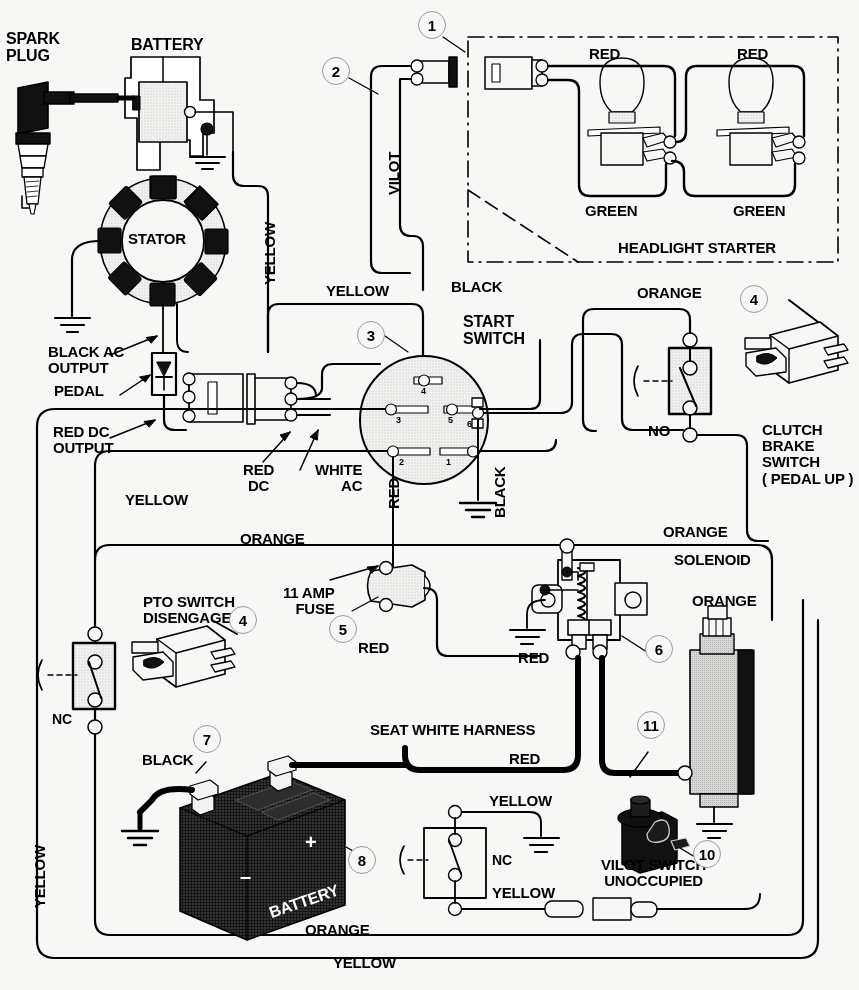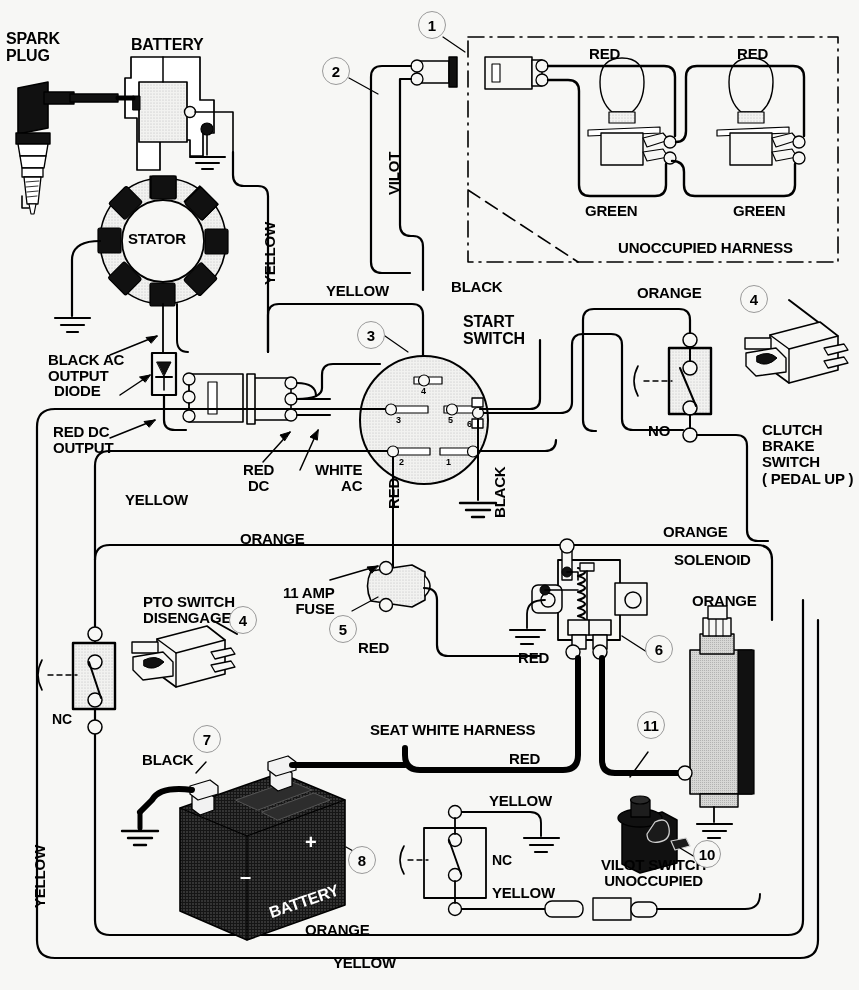--- a/index.html
+++ b/index.html
@@ -476,32 +476,32 @@
     <path d="M680 848 L700 860" stroke="#000" stroke-width="1.4"></path>
   </g>
 
   </g>
 </svg>
 
 <div class="lbl" style="left:6px;top:30px;font-size:16px;">SPARK
 PLUG</div>
 <div class="lbl" style="left:131px;top:36px;font-size:16px;">BATTERY</div>
 <div class="lbl" style="left:128px;top:231px;font-size:15px;">STATOR</div>
-<div class="lbl" style="left:48px;top:352px;font-size:15px;">BLACK AC
+<div class="lbl" style="left:48px;top:344px;font-size:15px;">BLACK AC
 OUTPUT</div>
-<div class="lbl" style="left:54px;top:383px;font-size:15px;">DIODE</div>
+<div class="lbl" style="left:54px;top:383px;font-size:15px;">PEDAL</div>
 <div class="lbl" style="left:53px;top:424px;font-size:15px;">RED DC
 OUTPUT</div>
 <div class="lbl" style="left:243px;top:462px;font-size:15px;text-align:center;">RED
 DC</div>
 <div class="lbl" style="left:315px;top:462px;font-size:15px;text-align:right;">WHITE
 AC</div>
 <div class="lbl" style="left:463px;top:313px;font-size:16px;">START
 SWITCH</div>
-<div class="lbl" style="left:618px;top:240px;font-size:15px;">UNOCCUPIED HARNESS</div>
+<div class="lbl" style="left:618px;top:240px;font-size:15px;">HEADLIGHT STARTER</div>
 <div class="lbl" style="left:762px;top:422px;font-size:15px;">CLUTCH
 BRAKE
 SWITCH
 ( PEDAL UP )</div>
 <div class="lbl" style="left:648px;top:423px;font-size:15px;">NO</div>
 <div class="lbl" style="left:143px;top:594px;font-size:15px;">PTO SWITCH
 DISENGAGED</div>
 <div class="lbl" style="left:52px;top:712px;font-size:14px;">NC</div>
 <div class="lbl" style="left:283px;top:585px;font-size:15px;text-align:right;">11 AMP
 FUSE</div>

